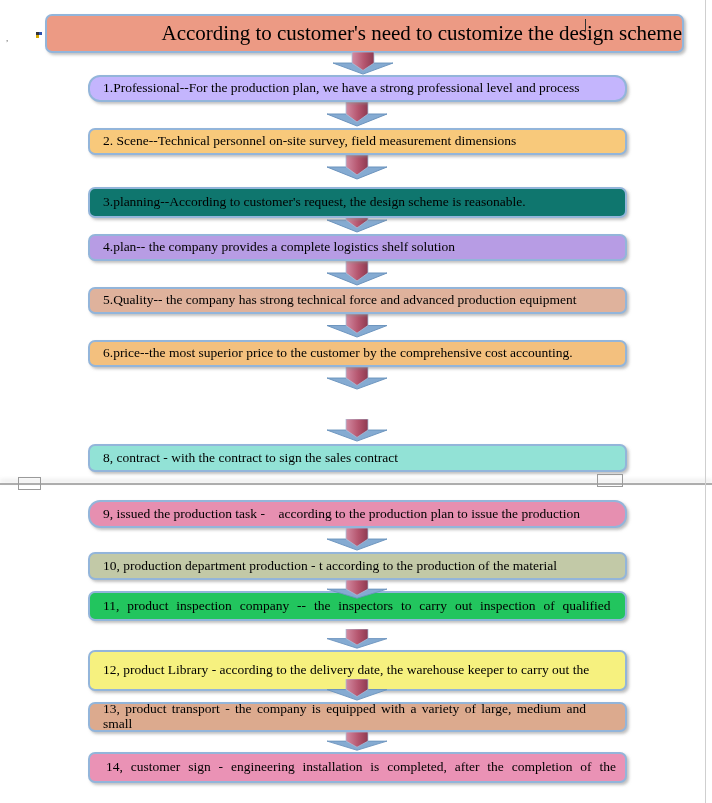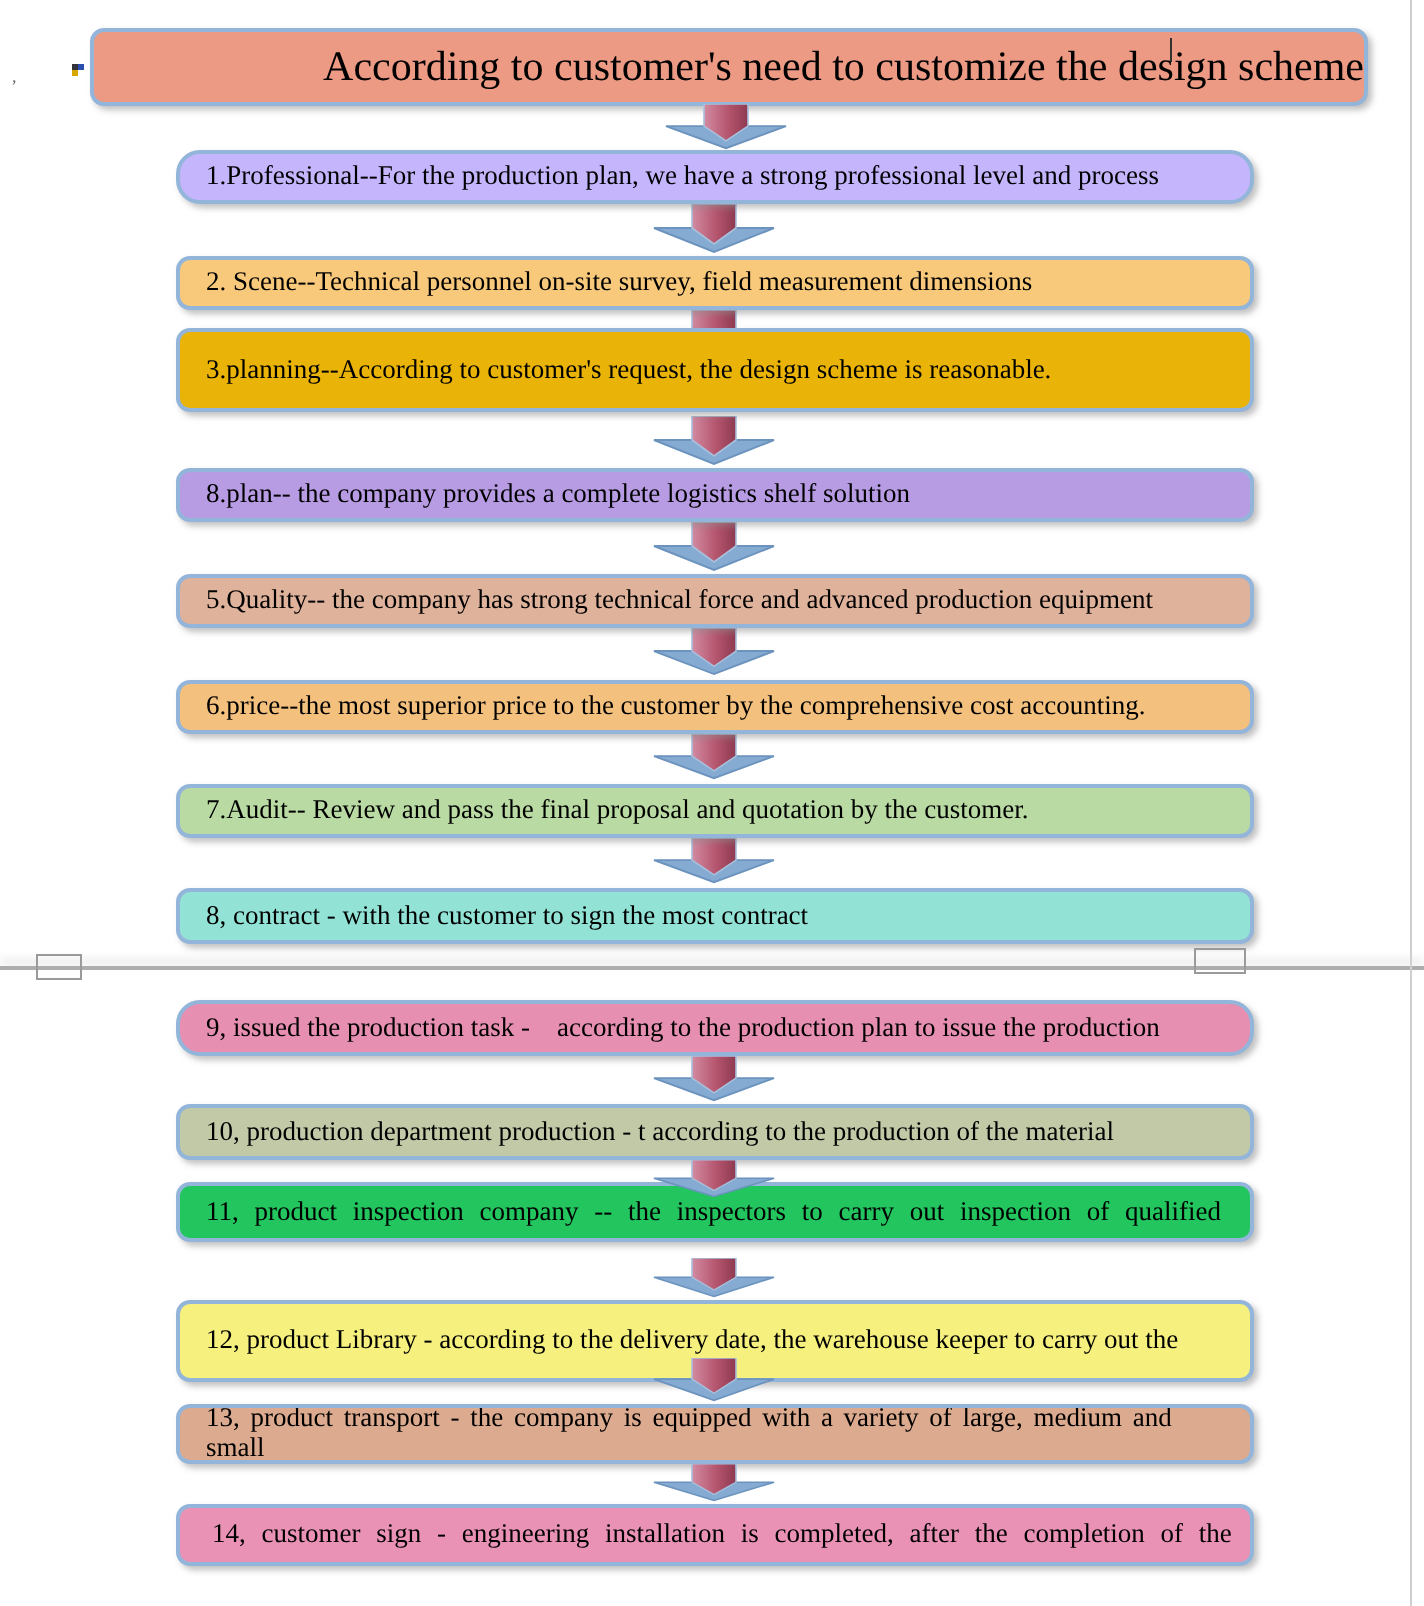--- a/index.html
+++ b/index.html
@@ -82,37 +82,34 @@
       <polygon points="2,12 62,12 32,24" fill="#85abd2" stroke="#6b93bd" stroke-width="1"></polygon>
       <polygon points="21,0 43,0 43,12 32,20 21,12" fill="url(#arrowGrad)" stroke="#a9c0dc" stroke-width="0.8"></polygon>
     </svg>
 
   <div class="shape step" style="top: 75px; height: 27px; background: #c4b5fd; border-radius: 12px;">
       <span class="lbl">1.Professional--For the production plan, we have a strong professional level and process</span>
     </div>
   <div class="shape step" style="top: 128px; height: 27px; background: rgb(248, 201, 123);">
       <span class="lbl">2. Scene--Technical personnel on-site survey, field measurement dimensions</span>
     </div>
-  <div class="shape step" style="top: 164px; height: 42px; background: #eab308;">
+  <div class="shape step" style="top: 187px; height: 31px; background: #0f766e;">
       <span class="lbl">3.planning--According to customer's request, the design scheme is reasonable.</span>
     </div>
   <div class="shape step" style="top: 234px; height: 27px; background: rgb(183, 156, 228);">
-      <span class="lbl">8.plan-- the company provides a complete logistics shelf solution</span>
+      <span class="lbl">4.plan-- the company provides a complete logistics shelf solution</span>
     </div>
   <div class="shape step" style="top: 287px; height: 27px; background: rgb(223, 178, 156);">
       <span class="lbl">5.Quality-- the company has strong technical force and advanced production equipment</span>
     </div>
   <div class="shape step" style="top: 340px; height: 27px; background: rgb(243, 192, 126);">
       <span class="lbl">6.price--the most superior price to the customer by the comprehensive cost accounting.</span>
     </div>
-  <div class="shape step" style="top: 392px; height: 27px; background: rgb(185, 219, 163);">
-      <span class="lbl">7.Audit-- Review and pass the final proposal and quotation by the customer.</span>
-    </div>
   <div class="shape step" style="top: 444px; height: 28px; background: rgb(146, 226, 214);">
-      <span class="lbl">8, contract - with the customer to sign the most contract</span>
+      <span class="lbl">8, contract - with the contract to sign the sales contract</span>
     </div>
 
   <div class="pbline"></div>
   <div class="pbbox" style="left:18px;top:477px;width:23px;height:13px"></div>
   <div class="pbbox" style="left:597px;top:474px;width:26px;height:13px"></div>
 
   <div class="shape step" style="top: 500px; height: 28px; background: rgb(230, 143, 176); border-radius: 12px;">
       <span class="lbl">9, issued the production task -    according to the production plan to issue the production</span>
     </div>
   <div class="shape step" style="top: 552px; height: 28px; background: rgb(194, 201, 167);">

